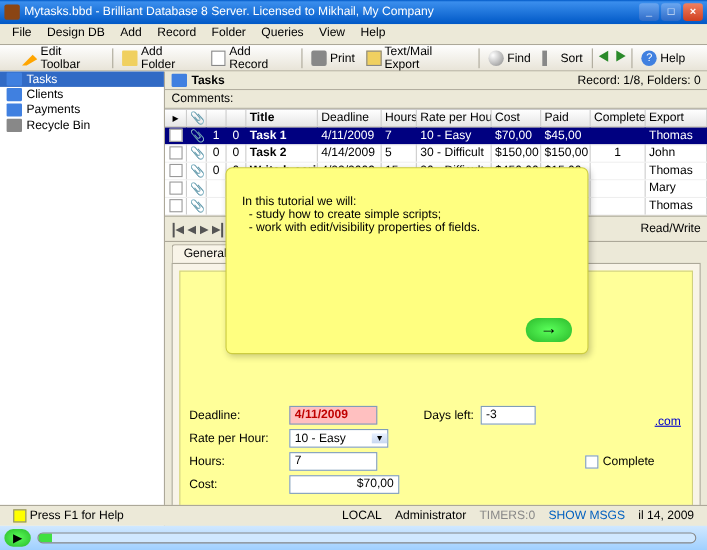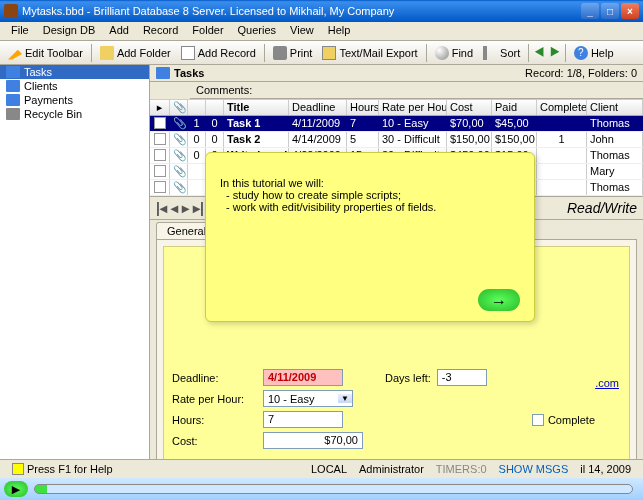--- a/index.html
+++ b/index.html
@@ -6,21 +6,21 @@
 body { background: #ece9d8; width: 643px; height: 500px; overflow: hidden; position: relative; }
 .titlebar { background: linear-gradient(to bottom, #0058c6, #3a8eed 8%, #0058c6); height: 22px; display: flex; align-items: center; padding: 0 4px; color: white; }
 .titlebar-icon { width: 14px; height: 14px; background: #8b4513; margin-right: 4px; border-radius: 2px; }
 .titlebar-text { flex: 1; }
 .titlebar-btns { display: flex; gap: 2px; }
 .tbbtn { width: 18px; height: 16px; display: flex; align-items: center; justify-content: center; border-radius: 3px; font-weight: bold; font-size: 10px; cursor: pointer; }
 .tb-min, .tb-max { background: linear-gradient(#6aa6f0,#2d6bc8); color: white; }
 .tb-close { background: linear-gradient(#f08060,#d04020); color: white; }
 .menubar { background: #ece9d8; height: 19px; display: flex; padding: 0 4px; border-bottom: 1px solid #aca899; }
 .menubar span { padding: 2px 7px; cursor: pointer; }
-.toolbar { background: linear-gradient(#fefefe,#e8e4d8); height: 24px; display: flex; align-items: center; padding: 0 4px; border-bottom: 1px solid #aca899; gap: 2px; }
+.toolbar { background: linear-gradient(#fefefe,#e8e4d8); height: 24px; display: flex; align-items: center; padding: 0 16px; border-bottom: 1px solid #aca899; gap: 2px; }
 .tbitem { display: flex; align-items: center; gap: 3px; padding: 2px 4px; cursor: pointer; }
 .tbicon { width: 14px; height: 14px; display: inline-block; }
 .i-edit { background: #ffa500; clip-path: polygon(0 100%, 70% 30%, 100% 60%, 30% 100%); }
 .i-folder { background: #f0d060; border-radius: 1px; }
 .i-record { background: #fff; border: 1px solid #888; }
 .i-print { background: #888; border-radius: 2px; }
 .i-mail { background: #f0d060; border: 1px solid #888; }
 .i-find { background: radial-gradient(circle at 30% 30%, #fff, #888); border-radius: 50%; }
 .i-sort { background: linear-gradient(90deg,#888 30%,transparent 30%); }
 .i-help { background: #4080e0; border-radius: 50%; color: white; text-align: center; line-height: 14px; font-size: 10px; }
@@ -30,21 +30,21 @@
 .main { display: flex; height: 413px; }
 .sidebar { width: 150px; background: #fff; border-right: 1px solid #aca899; }
 .tree-item { display: flex; align-items: center; gap: 4px; padding: 1px 6px; cursor: pointer; }
 .tree-item.sel { background: #316ac5; color: white; }
 .tree-icon { width: 14px; height: 12px; background: #4080e0; border-radius: 1px; }
 .tree-icon.recycle { background: #888; }
 .content { flex: 1; display: flex; flex-direction: column; position: relative; }
 .ch { background: #ece9d8; padding: 2px 6px; display: flex; align-items: center; justify-content: space-between; border-bottom: 1px solid #aca899; }
 .ch-l { display: flex; align-items: center; gap: 4px; }
 .ch-title { font-weight: bold; }
-.comments { padding: 2px 6px; background: #ece9d8; border-bottom: 1px solid #aca899; margin-left: 40px; }
+.comments { padding: 2px 6px; background: #ece9d8; border-bottom: 1px solid #aca899; }
 .grid { background: #fff; }
 .ghead { display: flex; background: linear-gradient(#fefefe,#e6e6e6); border-top: 1px solid #ccc; border-bottom: 1px solid #aca899; }
 .ghead > div, .grow > div { border-right: 1px solid #ccc; padding: 1px 3px; overflow: hidden; white-space: nowrap; }
 .c-rec { width: 20px; text-align: center; }
 .c-att { width: 18px; text-align: center; }
 .c-n1 { width: 18px; text-align: center; }
 .c-n2 { width: 18px; text-align: center; }
 .c-title { width: 65px; font-weight: bold; }
 .c-dead { width: 58px; }
 .c-hours { width: 32px; }
@@ -54,21 +54,21 @@
 .c-comp { width: 50px; text-align: center; }
 .c-client { flex: 1; }
 .grow { display: flex; background: #fff; border-bottom: 1px solid #eee; height: 16px; }
 .grow.sel { background: #000080; color: #fff; }
 .grow.sel > div { border-right-color: #000080; }
 .grow .c-rec::before { content: ""; display: inline-block; width: 10px; height: 10px; background: #fff; border: 1px solid #999; }
 .grow .c-att { color: #888; }
 .mid { height: 24px; background: #ece9d8; display: flex; align-items: center; justify-content: space-between; padding: 0 6px; border-top: 1px solid #aca899; border-bottom: 1px solid #aca899; }
 .mid-nav { display: flex; gap: 4px; }
 .mid-nav span { cursor: pointer; font-size: 14px; font-weight: bold; color: #555; }
-.rw { font-size: 14px; cursor: pointer; font-style: italic; }
+.rw { font-size: 11px; cursor: pointer; }
 .tabs { display: flex; background: #ece9d8; padding: 2px 6px 0; }
 .tab { background: #f8f4e8; padding: 2px 10px; border: 1px solid #aca899; border-bottom: none; border-radius: 3px 3px 0 0; cursor: pointer; }
 .form { flex: 1; background: #f8f4e8; border: 1px solid #aca899; margin: 0 6px 6px; padding: 6px; position: relative; }
 .form-inner { background: #ffff99; border: 1px solid #d0d080; padding: 8px; height: 100%; position: relative; }
 .frow { display: flex; align-items: center; margin: 4px 0; gap: 6px; }
 .flabel { width: 85px; }
 .finput { background: #fff; border: 1px solid #7f9db9; padding: 1px 4px; min-width: 80px; height: 17px; }
 .fval-red { color: #c00000; font-weight: bold; }
 .combo { display: flex; align-items: center; background: #fff; border: 1px solid #7f9db9; height: 17px; }
 .combo span { padding: 1px 4px; flex: 1; }
@@ -186,21 +186,21 @@
           <div class="c-att">📎</div>
           <div class="c-n1"></div>
           <div class="c-n2"></div>
           <div class="c-title">Title</div>
           <div class="c-dead">Deadline</div>
           <div class="c-hours">Hours</div>
           <div class="c-rate">Rate per Hou</div>
           <div class="c-cost">Cost</div>
           <div class="c-paid">Paid</div>
           <div class="c-comp">Complete</div>
-          <div class="c-client">Client</div>
+          <div class="c-client">Export</div>
         </div>
       <div id="gbody">
           <div class="grow sel">
             <div class="c-rec"></div>
             <div class="c-att">📎</div>
             <div class="c-n1">1</div>
             <div class="c-n2">0</div>
             <div class="c-title">Task 1</div>
             <div class="c-dead">4/11/2009</div>
             <div class="c-hours">7</div>

